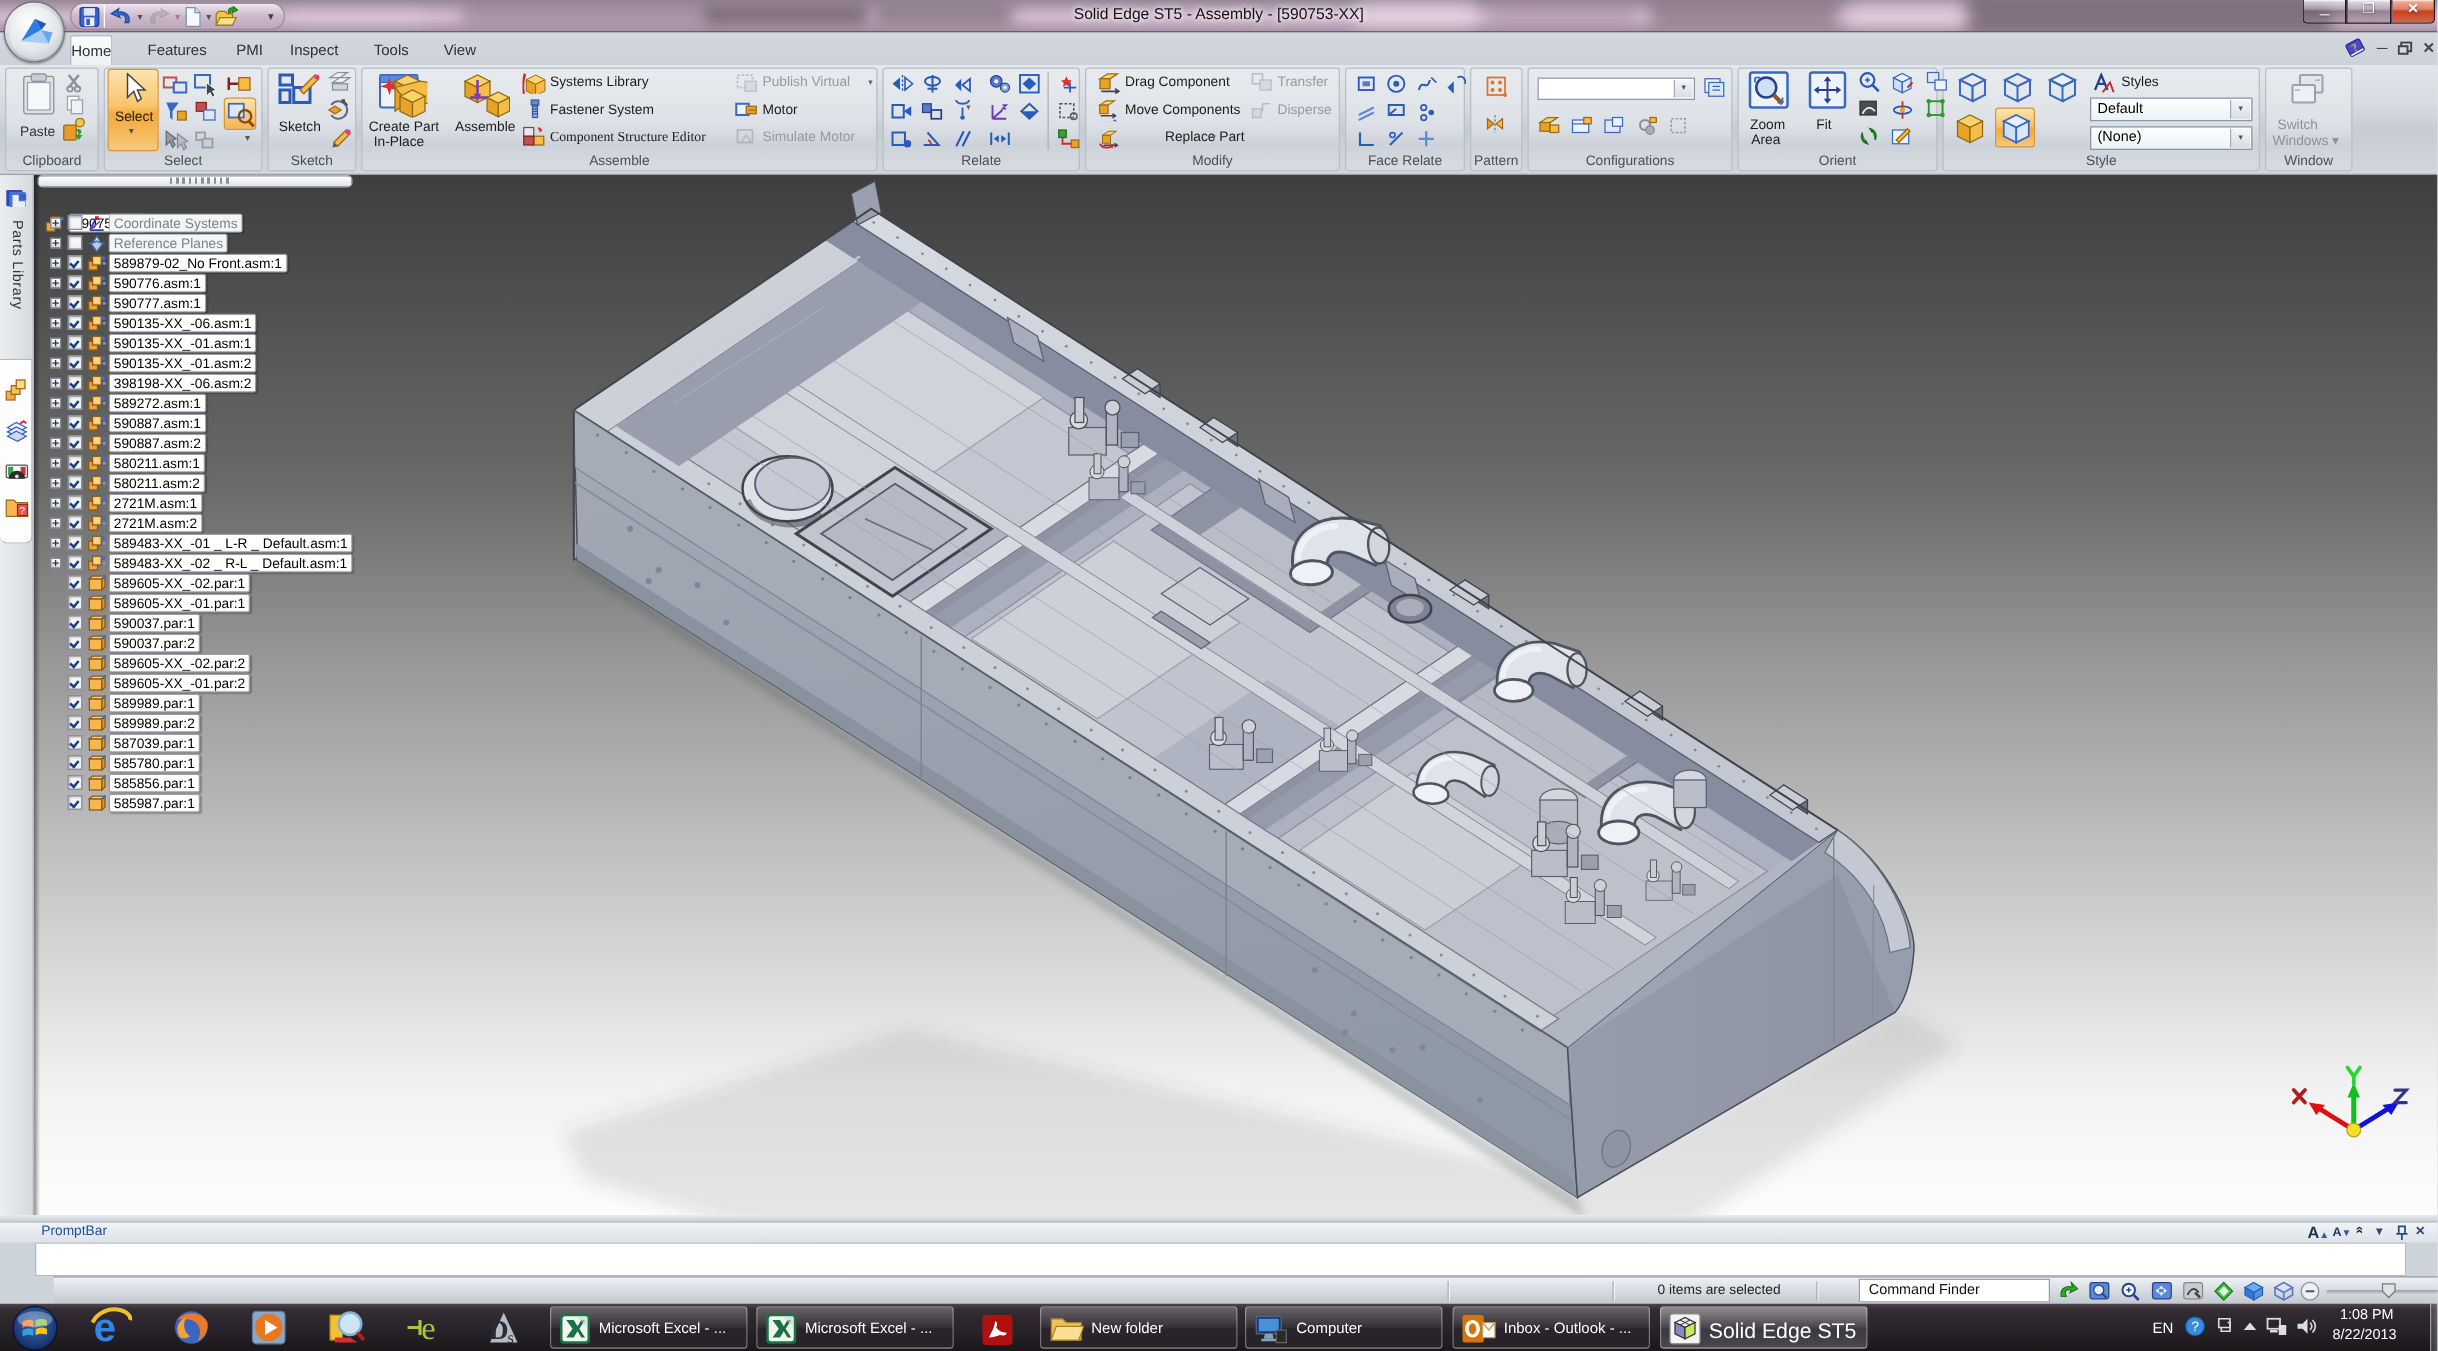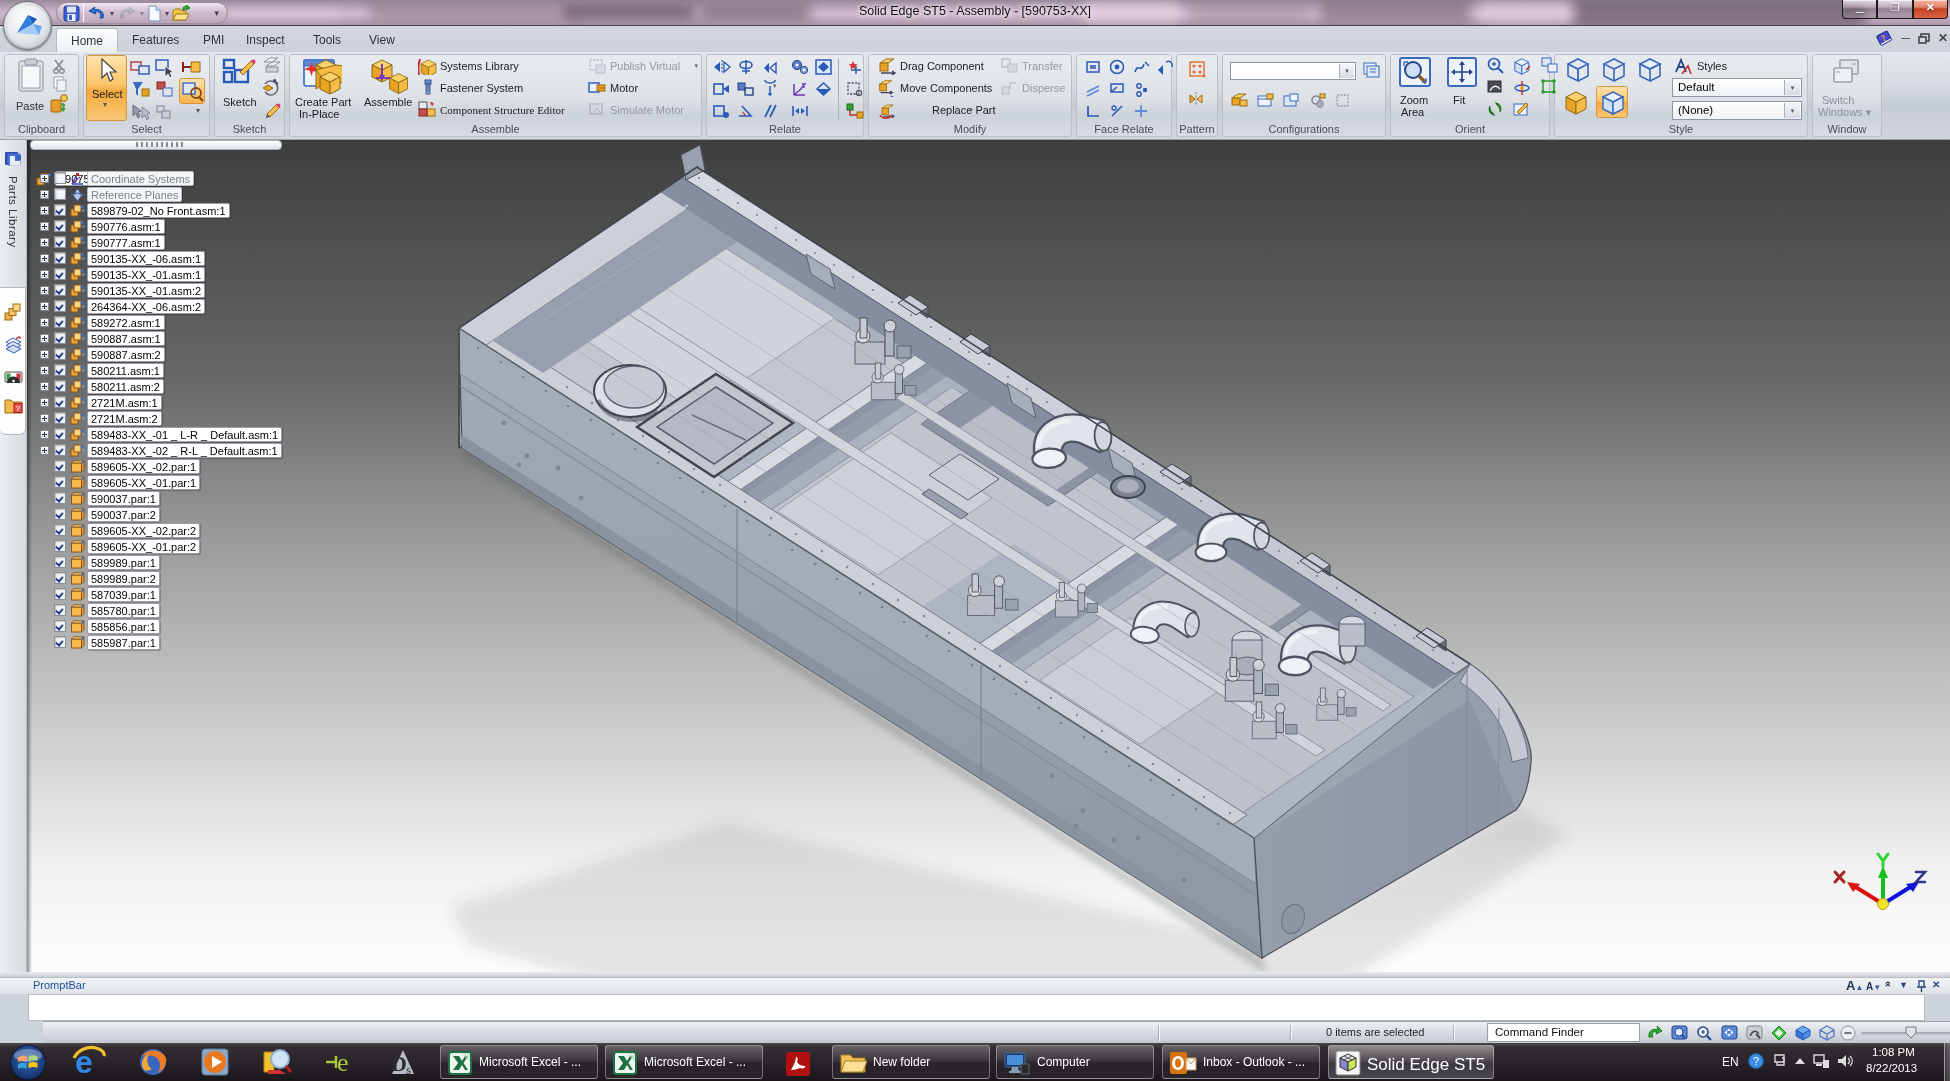--- a/index.html
+++ b/index.html
@@ -18,21 +18,21 @@
 #winbtns .wb.close { background:linear-gradient(#f6b09b 0%, #e0826b 40%, #c7431f 50%, #d8644a); border-bottom-right-radius:4px; }
 #winbtns .wb.min  { border-bottom-left-radius:4px; }
 
 #orb { position:absolute; left:3px; top:1px; width:49px; height:49px; border-radius:50%;
   background:radial-gradient(circle at 35% 30%, #fdfdfd, #cfd2d6 55%, #9aa0a6 90%);
   border:1px solid #6e747b; box-shadow:0 1px 2px rgba(0,0,0,.4); z-index:60; }
 #qat { position:absolute; left:56px; top:2px; width:172px; height:22px; border-radius:11px;
   background:linear-gradient(#efe6ee,#cdb9cb 50%,#bda7bb); border:1px solid #9c8a99; z-index:55; display:flex; align-items:center; padding-left:6px; gap:3px; }
 
 #tabrow { position:absolute; left:0; top:26px; width:1950px; height:26px; background:linear-gradient(#d3d8de,#ccd2d9); }
-.rtab { position:absolute; top:2px; height:24px; line-height:24px; padding:0 14px; font-size:12px; color:#2c3238; }
+.rtab { position:absolute; top:2px; height:24px; line-height:24px; padding:0 0; font-size:12px; color:#2c3238; }
 .rtab.active { background:linear-gradient(#fbfcfd,#eef1f4); border:1px solid #b4bac2; border-bottom:none; border-radius:3px 3px 0 0; }
 
 #mdibtns { position:absolute; top:30px; right:2px; height:16px; color:#444; font-size:12px; display:flex; gap:8px; align-items:center; }
 
 #ribbon { position:absolute; left:0; top:52px; width:1950px; height:88px;
   background:linear-gradient(#e3e7eb, #d5dae0 40%, #c6ccd4 60%, #d2d7dd); border-bottom:1px solid #9aa1a9; }
 .rgroup { position:absolute; top:2px; height:83px; border:1px solid #b9bfc7; border-radius:3px;
   background:linear-gradient(#e8ebee, #dde1e6 55%, #ccd2d9 75%, #d8dce2); }
 .rgroup .glabel { position:absolute; left:0; right:0; bottom:1px; text-align:center; font-size:11px; color:#45505a; }
 .btxt { font-size:11px; color:#1c1c1c; }
@@ -1058,21 +1058,21 @@
 <div class="trow" style="left:10px;top:144px">
         <span class="plus"></span>
         <span class="cbx on"></span>
         <span class="ticon"><svg width="15" height="14" viewBox="0 0 15 14">
             <rect x="1" y="5" width="7" height="7" fill="#f2a33c" stroke="#8a5a14"></rect>
             <rect x="4" y="1" width="7" height="7" fill="#fbc665" stroke="#8a5a14"></rect>
             <rect x="5.5" y="2.5" width="4" height="4" fill="#f9d892"></rect>
             <circle cx="12.5" cy="2.5" r="1.6" fill="#3a6fd8"></circle>
             <circle cx="13.4" cy="6.5" r="1.2" fill="#6a9af0"></circle>
           </svg></span>
-        <span class="tlabel">264364-XX_-06.asm:2</span>
+        <span class="tlabel">398198-XX_-06.asm:2</span>
       </div>
 <div class="trow" style="left:10px;top:160px">
         <span class="plus"></span>
         <span class="cbx on"></span>
         <span class="ticon"><svg width="15" height="14" viewBox="0 0 15 14">
             <rect x="1" y="5" width="7" height="7" fill="#f2a33c" stroke="#8a5a14"></rect>
             <rect x="4" y="1" width="7" height="7" fill="#fbc665" stroke="#8a5a14"></rect>
             <rect x="5.5" y="2.5" width="4" height="4" fill="#f9d892"></rect>
             <circle cx="12.5" cy="2.5" r="1.6" fill="#3a6fd8"></circle>
             <circle cx="13.4" cy="6.5" r="1.2" fill="#6a9af0"></circle>

